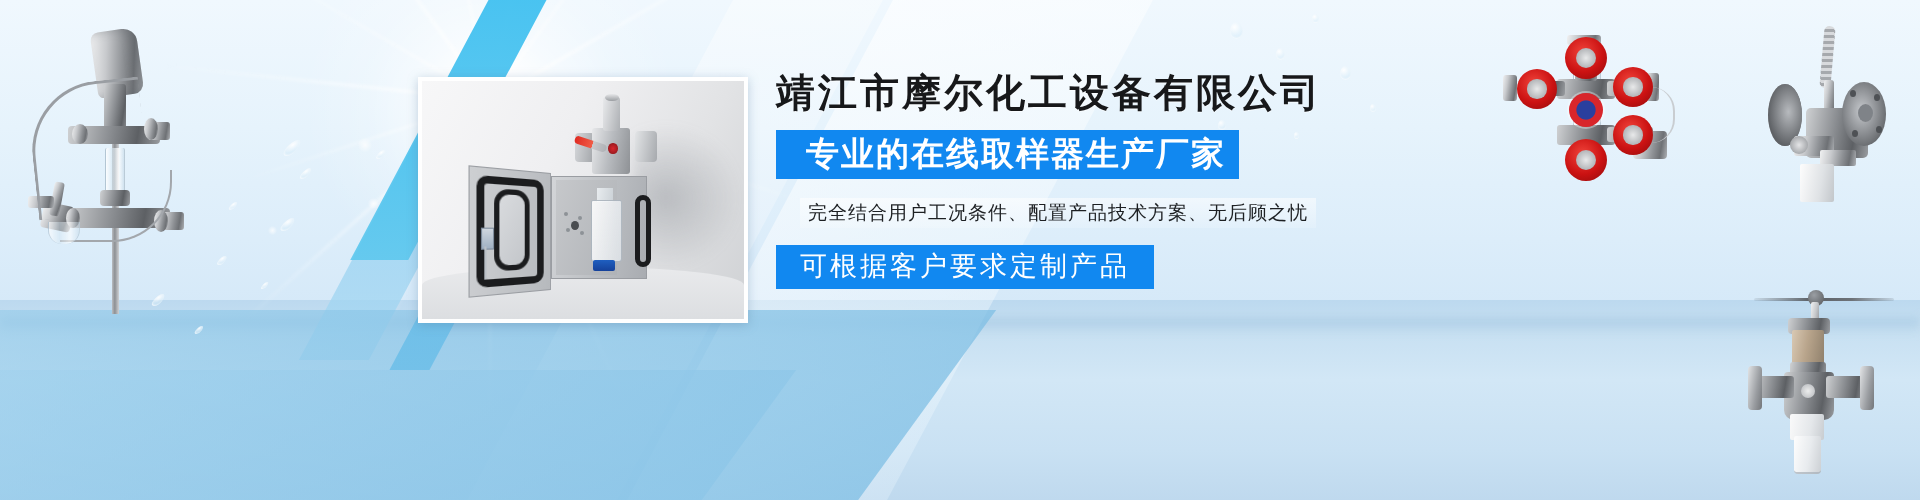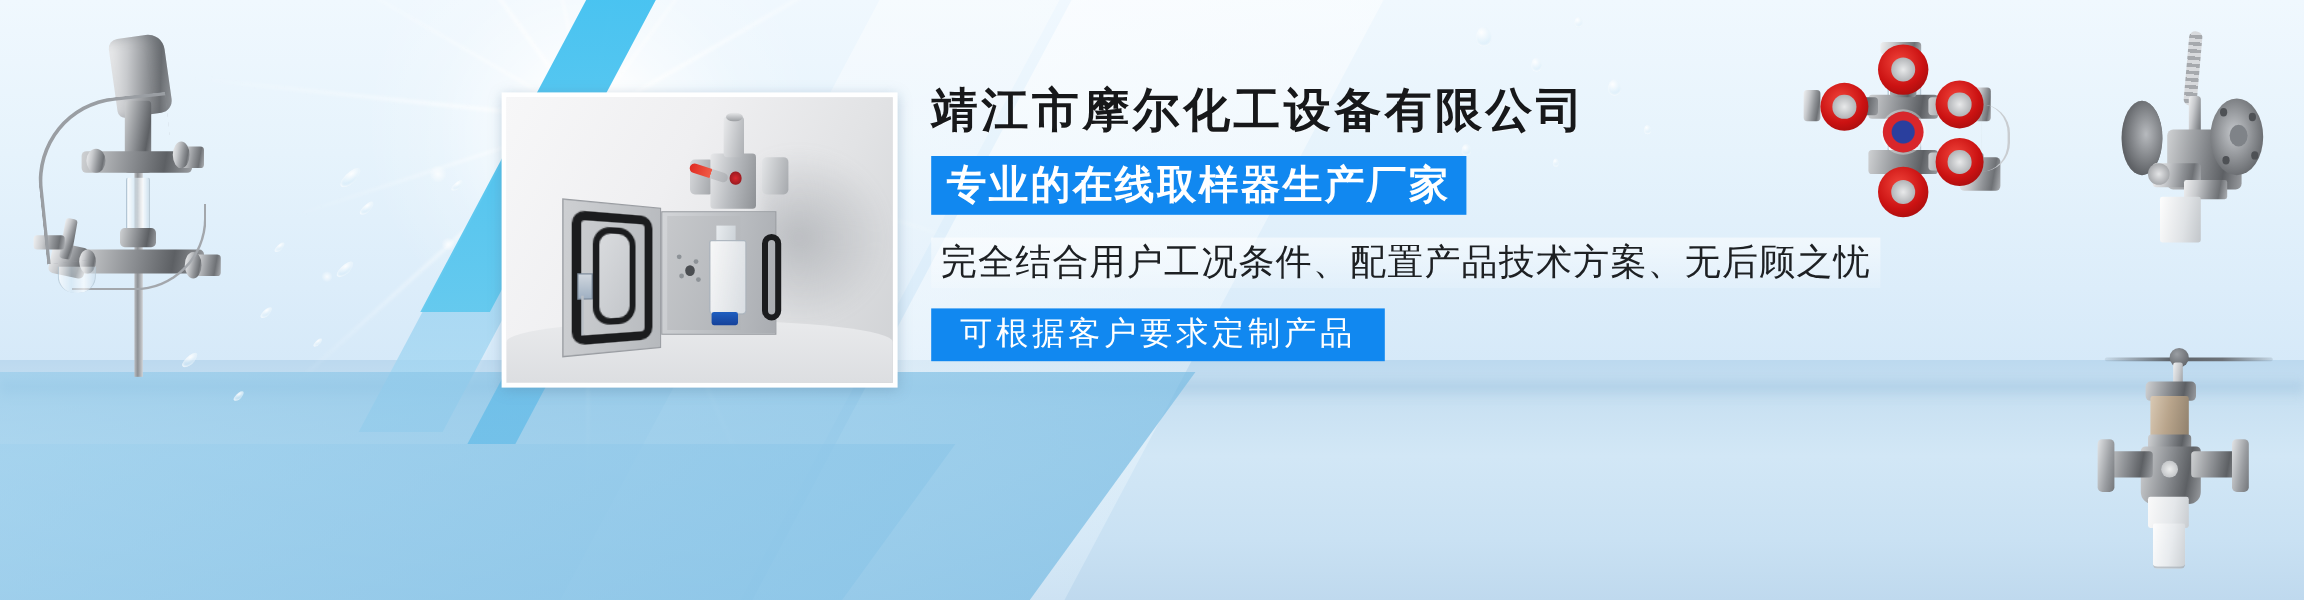--- a/index.html
+++ b/index.html
@@ -161,28 +161,28 @@
   .company{
     font-family:Liberation Serif, serif;
     font-size:39px;font-weight:700;letter-spacing:3px;color:#17181a;
     white-space:nowrap;line-height:1.1;
     text-shadow:0 1px 0 rgba(255,255,255,.55);
   }
   .tagline{
     display:inline-block;margin-top:15px;
     background:#1188f0;color:#fff;
     font-size:33px;font-weight:700;letter-spacing:2px;
-    padding:7px 13px 9px 13px;white-space:nowrap;line-height:1;
+    padding:7px 13px 9px 30px;white-space:nowrap;line-height:1;
   }
   .desc{
     margin-top:19px;
-    font-size:30px;font-weight:500;letter-spacing:1px;color:#1d2023;
+    font-size:19px;font-weight:500;letter-spacing:1px;color:#1d2023;
     white-space:nowrap;line-height:1.15;
     background:linear-gradient(180deg,rgba(255,255,255,.55),rgba(255,255,255,.15));
-    display:inline-block;padding:4px 8px;
+    display:inline-block;padding:4px 8px;margin-left:24px;
   }
   .custom{
     display:inline-block;margin-top:17px;
     background:#1188f0;color:#fff;
     font-size:27px;font-weight:400;letter-spacing:3px;
     padding:8px 24px 9px 24px;white-space:nowrap;line-height:1;
   }
   .eng{
     margin-top:11px;width:600px;
     font-family:"Liberation Serif","DejaVu Serif",serif;

